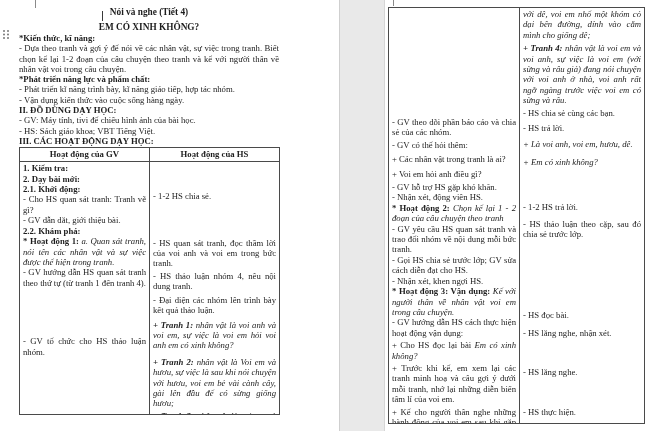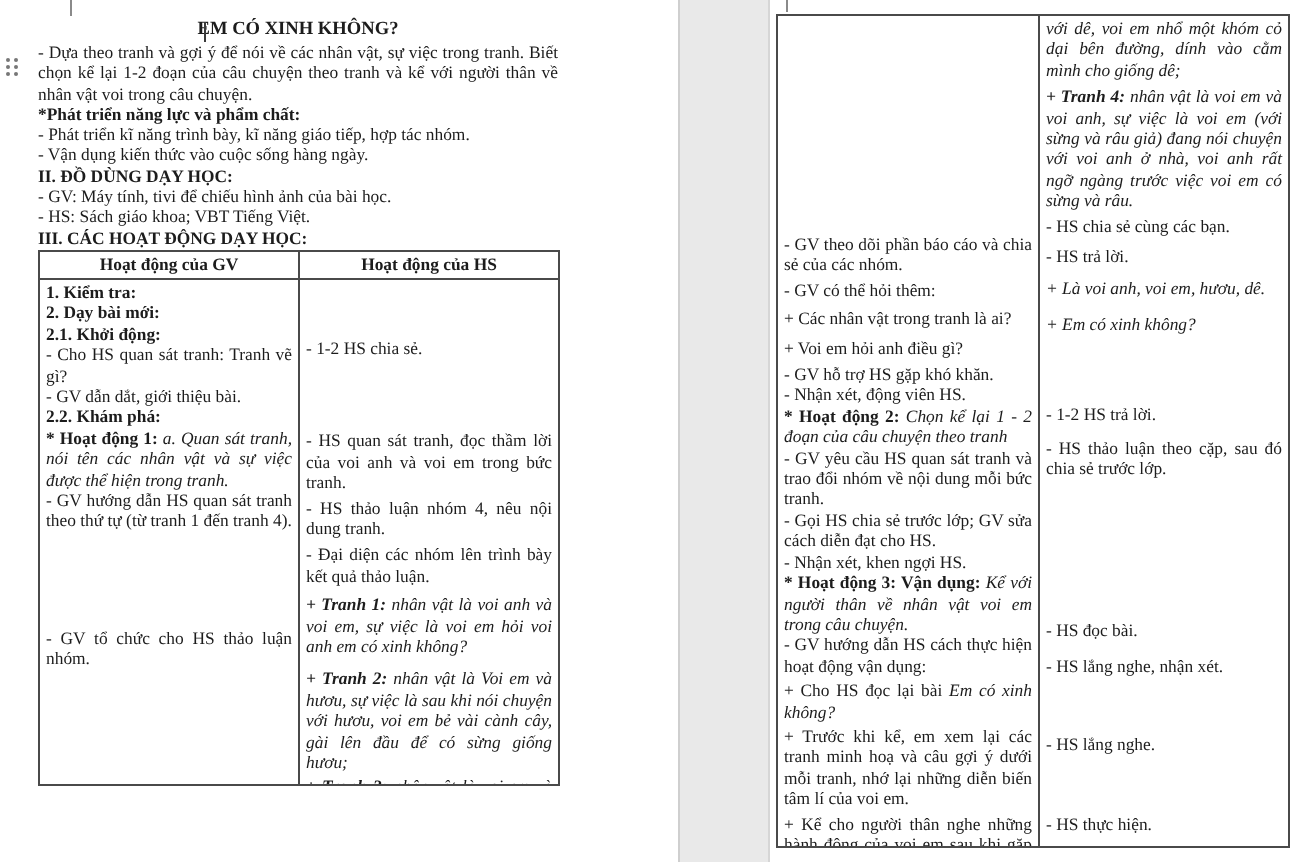--- a/index.html
+++ b/index.html
@@ -63,22 +63,24 @@
           <circle cx="6" cy="2" r="1"></circle>
       <circle cx="2" cy="5.5" r="1"></circle>
           <circle cx="6" cy="5.5" r="1"></circle>
       <circle cx="2" cy="9" r="1"></circle>
           <circle cx="6" cy="9" r="1"></circle>
     </g>
       </svg>
   </span>
 
   <div class="p1-content">
+    <p class="doc-title">Nói và nghe (Tiết 4)</p>
     <p class="doc-title second">EM CÓ XINH KHÔNG?</p>
 
+    <p class="sec b">*Kiến thức, kĩ năng:</p>
     <p class="sec">- Dựa theo tranh và gợi ý để nói về các nhân vật, sự việc trong tranh. Biết chọn kể lại 1-2 đoạn của câu chuyện theo tranh và kể với người thân về nhân vật voi trong câu chuyện.</p>
     <p class="sec b">*Phát triển năng lực và phẩm chất:</p>
     <p class="sec">- Phát triển kĩ năng trình bày, kĩ năng giáo tiếp, hợp tác nhóm.</p>
     <p class="sec">- Vận dụng kiến thức vào cuộc sống hàng ngày.</p>
     <p class="sec b">II. ĐỒ DÙNG DẠY HỌC:</p>
     <p class="sec">- GV: Máy tính, tivi để chiếu hình ảnh của bài học.</p>
     <p class="sec">- HS: Sách giáo khoa; VBT Tiếng Việt.</p>
     <p class="sec b">III. CÁC HOẠT ĐỘNG DẠY HỌC:</p>
 
     <table class="t1">

